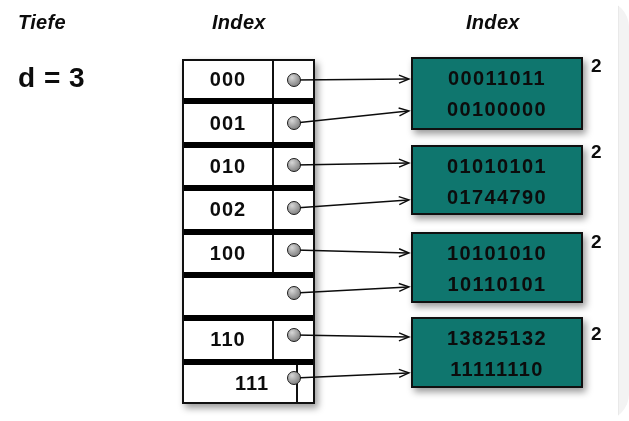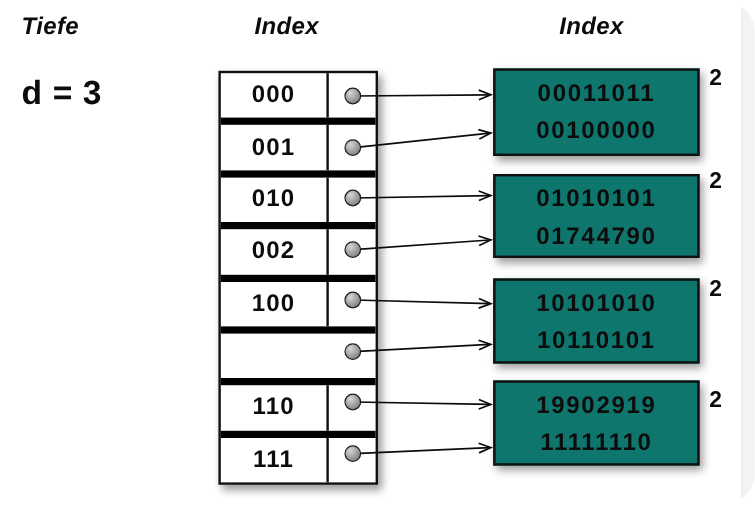--- a/index.html
+++ b/index.html
@@ -28,21 +28,21 @@
     position:absolute;left:18px;top:62px;
     font-size:28px;font-weight:600;letter-spacing:0.5px;white-space:nowrap;
   }
   .index-table{
     position:absolute;left:182px;top:59px;width:133px;height:345px;
     box-sizing:border-box;border:2px solid #101010;background:#ffffff;
     box-shadow:3px 4px 7px rgba(0,0,0,0.40);
     display:flex;flex-direction:column;
   }
   .index-row{flex:1;display:flex;border-bottom:6px solid #000000;}
-  .index-row:last-child{border-bottom:none;}
+  .index-row:last-child{border-bottom:none;padding-left:24px;}
   .cell-label{
     width:88px;border-right:2px solid #101010;
     display:flex;align-items:center;justify-content:center;
     font-size:20px;font-weight:600;letter-spacing:1px;
   }
   .cell-ptr{flex:1;}
   .dot{
     position:absolute;width:14px;height:14px;border-radius:50%;
     box-sizing:border-box;border:1.5px solid #1a1a1a;
     background:radial-gradient(circle at 34% 30%, #d6d6d6 0%, #9a9a9a 55%, #6e6e6e 100%);
@@ -141,21 +141,21 @@
   </div>
   <div class="page-box" style="top:145px;height:70px">
     <div class="page-entry">01010101</div>
     <div class="page-entry">01744790</div>
   </div>
   <div class="page-box" style="top:232px;height:71px">
     <div class="page-entry">10101010</div>
     <div class="page-entry">10110101</div>
   </div>
   <div class="page-box" style="top:317px;height:71px">
-    <div class="page-entry">19902919</div>
+    <div class="page-entry">13825132</div>
     <div class="page-entry">11111110</div>
   </div>
 
   <div class="local-depth" style="top:55px">2</div>
   <div class="local-depth" style="top:141px">2</div>
   <div class="local-depth" style="top:231px">2</div>
   <div class="local-depth" style="top:323px">2</div>
 
 </div>
 

